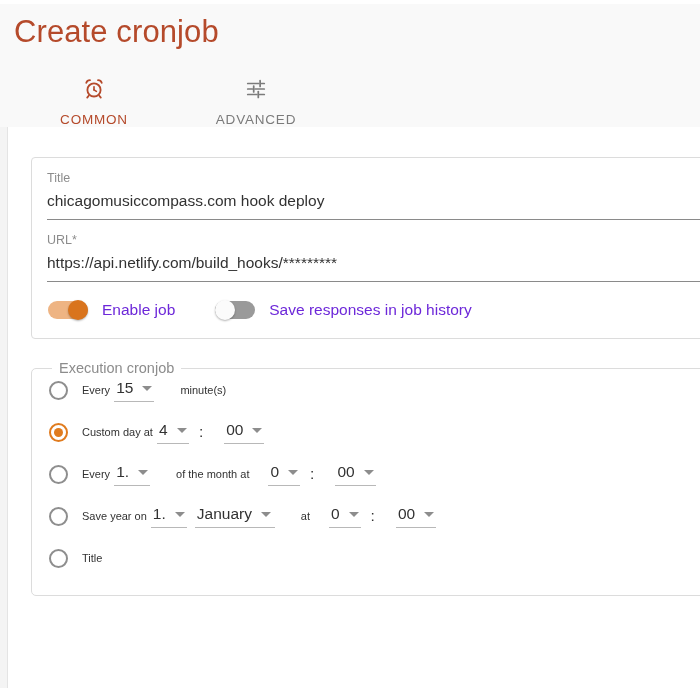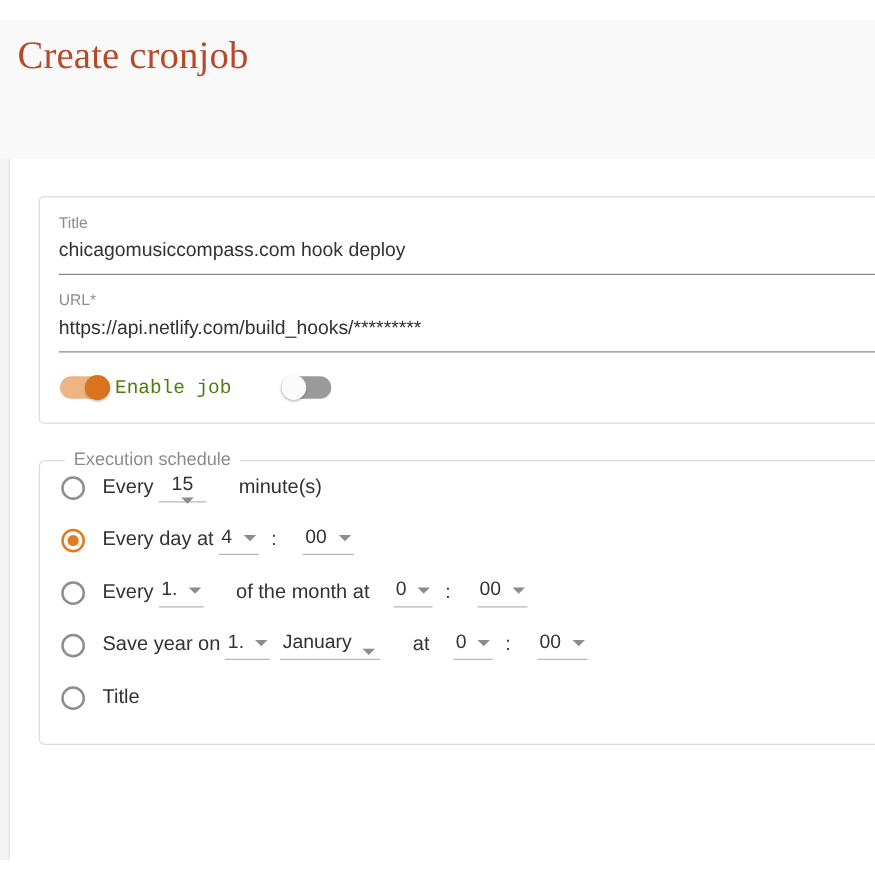--- a/index.html
+++ b/index.html
@@ -21,26 +21,25 @@
     position: relative;
     width: 700px;
     height: 700px;
     background: #ffffff;
     overflow: hidden;
   }
 
   
   .header-zone {
     position: absolute;
-    left: 0; top: 16px;
+    left: 0; top: 4px;
     width: 700px;
     height: 139px;
     background: #f9f9f9;
     box-sizing: border-box;
-    font-family: Liberation Serif, serif;
   }
 
   .page-title {
     position: absolute;
     left: 14px;
     top: 8px;
     font-size: 31px;
     line-height: 40px;
     color: #b54a2b;
     font-weight: 400;
@@ -185,24 +184,23 @@
     border-radius: 50%;
     box-shadow: 0 1px 2px rgba(0,0,0,0.3);
   }
   .switch.on .track { background: #eeb483; }
   .switch.on .knob  { left: 20px; background: #d9741d; }
   .switch.off .track { background: #9a9a9a; }
   .switch.off .knob  { left: 0;  background: #fbfbfb; }
 
   .toggle-label {
     font-size: 15.5px;
-    color: #4d7c0f;
-    margin-left: 4px;
+    color: #6d28d9;
+    margin-left: 14px;
     white-space: nowrap;
-    font-family: Liberation Mono, monospace;
   }
   .toggle-gap { width: 40px; flex: 0 0 auto; }
 
   
   .schedule {
     position: absolute;
     left: 31px;
     top: 241px;
     width: 760px;
     border: 1px solid #dcdcdc;
@@ -244,21 +242,21 @@
   .radio.on::after {
     content: "";
     position: absolute;
     left: 3px; top: 3px;
     width: 9px; height: 9px;
     border-radius: 50%;
     background: #e07b1e;
   }
 
   .rtext {
-    font-size: 16px;
+    font-size: 11px;
     color: #323232;
     margin-left: 14px;
   }
   .rtext.tight { margin-left: 22px; }
 
   
   .dd {
     position: relative;
     display: inline-flex;
     align-items: center;
@@ -274,42 +272,72 @@
     color: #323232;
     line-height: 20px;
   }
   .dd-caret {
     width: 0; height: 0;
     margin-left: 9px;
     border-left: 5px solid transparent;
     border-right: 5px solid transparent;
     border-top: 5px solid #8d8d8d;
   }
-  .dd.w-min  { min-width: 34px; flex-direction: column; }
+  .dd.w-min  { min-width: 34px; }
   .dd.w-day  { min-width: 28px; }
   .dd.w-hr   { min-width: 26px; margin-left: 19px; }
-  .dd.w-mon  { min-width: 76px; align-items: flex-end; }
+  .dd.w-mon  { min-width: 76px; }
 
   .colon {
     font-size: 15.5px;
     color: #323232;
     margin: 0 2px 0 6px;
   }
 </style>
 </head>
 <body>
 
 <div id="app">
 
   <div class="header-zone">
     <div class="page-title">Create cronjob</div>
 
     <div class="tabbar">
 
-
+      <div class="tab tab-common">
+        <span class="tab-icon">
+          <svg width="22" height="22" viewBox="0 0 24 24" fill="none" stroke="#b54a2b" stroke-width="2" stroke-linecap="round" stroke-linejoin="round">
+            <circle cx="12" cy="13" r="7.2"></circle>
+            <line x1="12" y1="9.6" x2="12" y2="13" stroke-width="1.8"></line>
+            <line x1="12" y1="13" x2="14.6" y2="14.6" stroke-width="1.8"></line>
+            <path d="M3.6 5.2 A4.2 4.2 0 0 1 7.6 2.4"></path>
+            <path d="M20.4 5.2 A4.2 4.2 0 0 0 16.4 2.4"></path>
+            <line x1="6.2" y1="19.4" x2="4.6" y2="21.4"></line>
+            <line x1="17.8" y1="19.4" x2="19.4" y2="21.4"></line>
+          </svg>
+        </span>
+        <span class="tab-label">COMMON</span>
+      </div>
+
+      <div class="tab tab-advanced">
+        <span class="tab-icon">
+          <svg width="22" height="22" viewBox="0 0 24 24" stroke="#7b7b7b" stroke-width="1.9" stroke-linecap="round">
+            <line x1="3" y1="6" x2="15" y2="6"></line>
+            <line x1="18" y1="6" x2="21" y2="6"></line>
+            <line x1="3" y1="12" x2="8" y2="12"></line>
+            <line x1="11" y1="12" x2="21" y2="12"></line>
+            <line x1="3" y1="18" x2="13" y2="18"></line>
+            <line x1="16" y1="18" x2="21" y2="18"></line>
+            <line x1="16.5" y1="2.8" x2="16.5" y2="9.2"></line>
+            <line x1="9.5" y1="8.8" x2="9.5" y2="15.2"></line>
+            <line x1="14.5" y1="14.8" x2="14.5" y2="21.2"></line>
+          </svg>
+        </span>
+        <span class="tab-label">ADVANCED</span>
+      </div>
 
     </div>
 
     <div class="tab-underline"></div>
   </div>
 
   <div class="content">
     <div class="gutter-outer"></div>
     <div class="gutter-inner"></div>
 
@@ -331,40 +359,41 @@
           <span class="knob"></span>
         </span>
         <span class="toggle-label">Enable job</span>
 
         <span class="toggle-gap"></span>
 
         <span class="switch off">
           <span class="track"></span>
           <span class="knob"></span>
         </span>
+        <span class="toggle-label">Save responses in job history</span>
       </div>
 
     </div>
 
     <div class="schedule">
-      <div class="legend">Execution schedule</div>
+      <div class="legend">Execution cronjob</div>
 
       <div class="radio-row">
         <span class="radio off"></span>
         <span class="rtext">Every</span>
         <span class="dd w-min">
           <span class="dd-val">15</span>
           <span class="dd-caret"></span>
         </span>
         <span class="rtext tight">minute(s)</span>
       </div>
 
       <div class="radio-row">
         <span class="radio on"></span>
-        <span class="rtext">Every day at</span>
+        <span class="rtext">Custom day at</span>
         <span class="dd w-day">
           <span class="dd-val">4</span>
           <span class="dd-caret"></span>
         </span>
         <span class="colon">:</span>
         <span class="dd w-hr">
           <span class="dd-val">00</span>
           <span class="dd-caret"></span>
         </span>
       </div>

